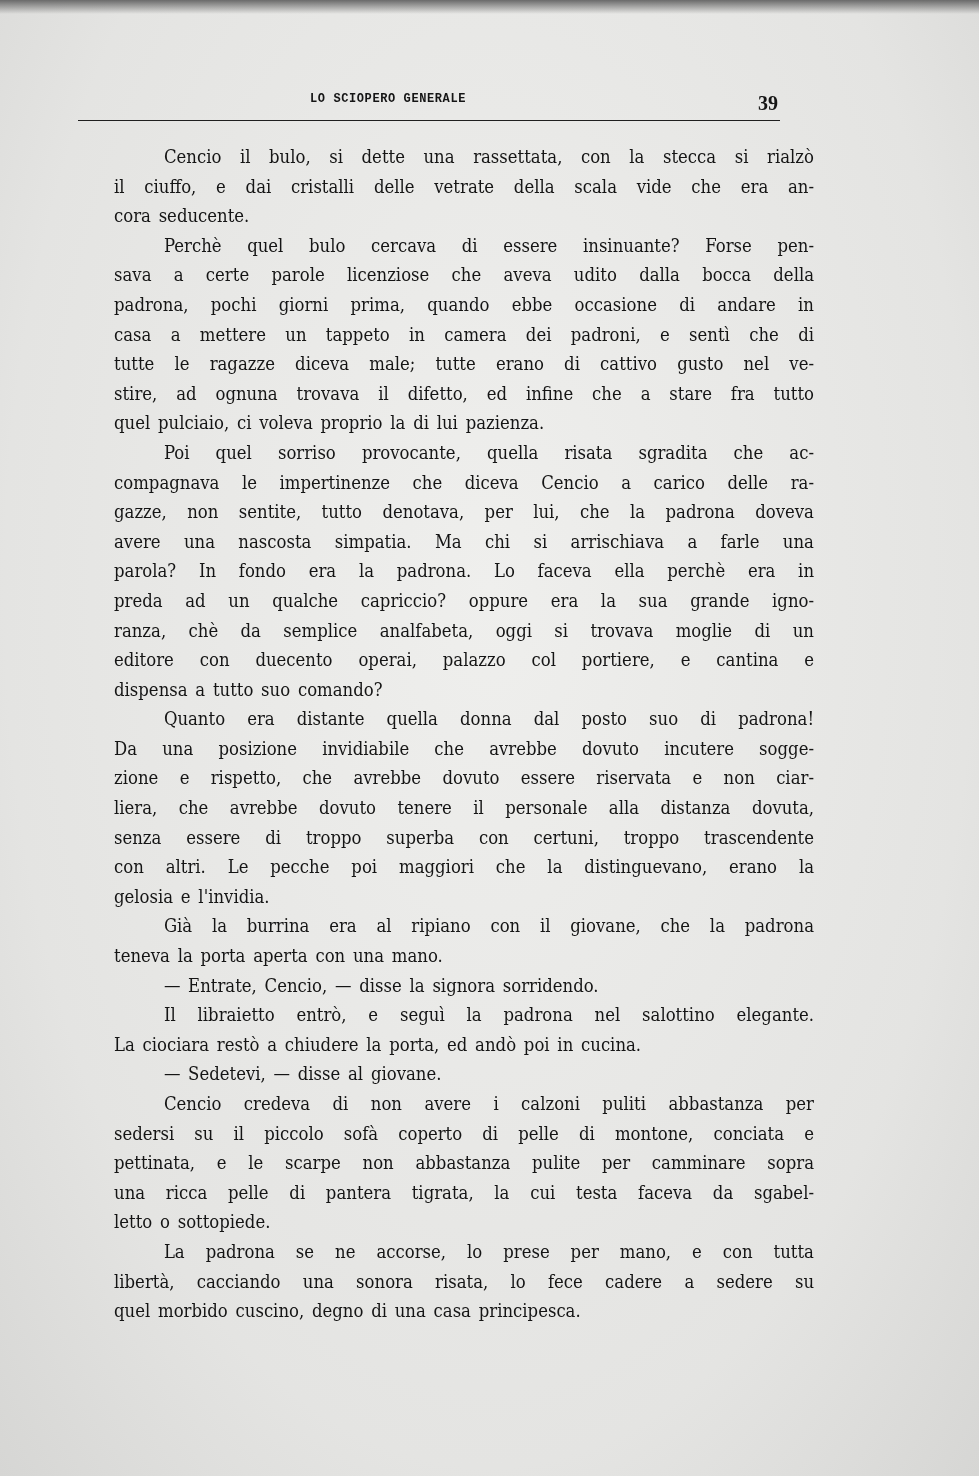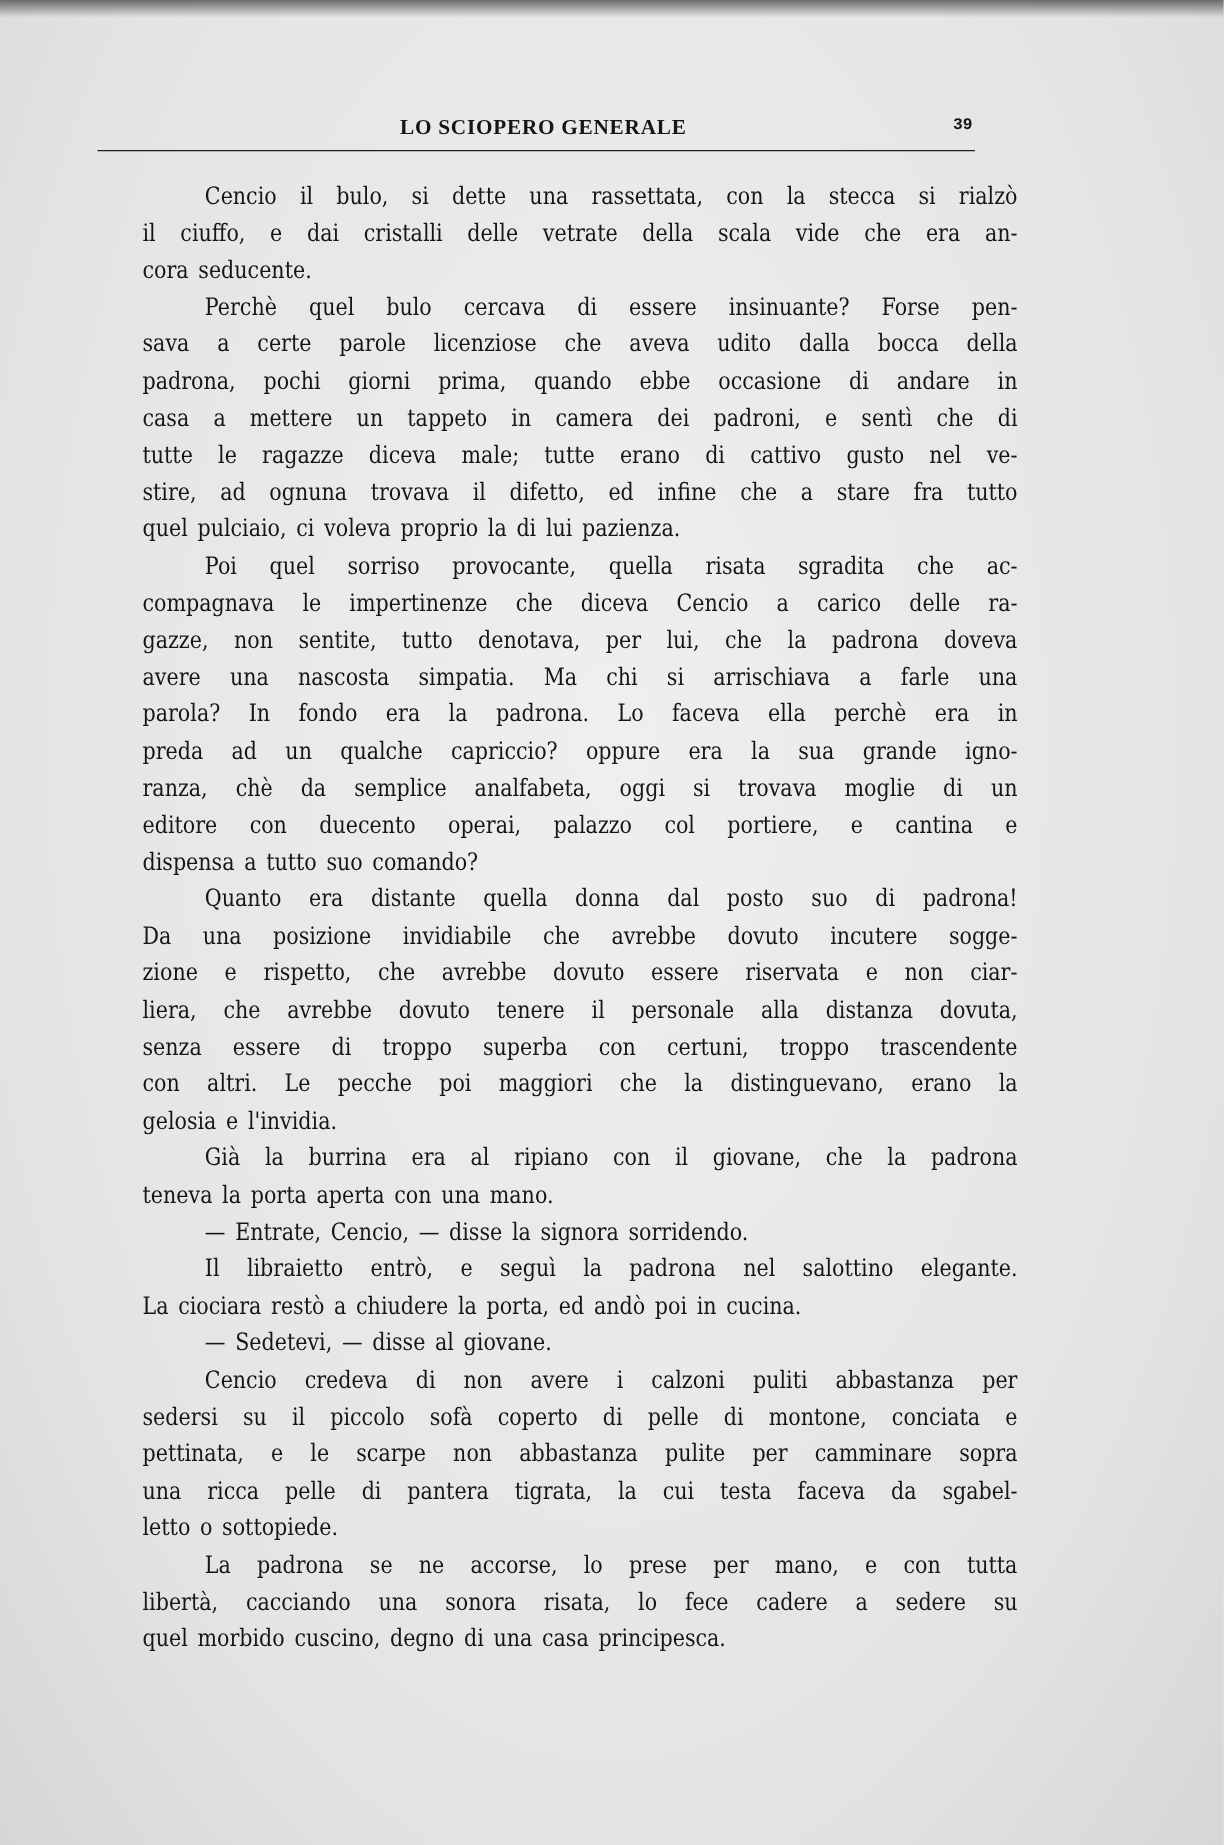--- a/index.html
+++ b/index.html
@@ -18,27 +18,27 @@
   .topshade {
     position: absolute; left: 0; top: 0; width: 979px; height: 14px;
     background: linear-gradient(#6a6a6a, rgba(200,200,200,0));
   }
   .header {
     position: absolute; left: 78px; top: 92px; width: 702px; height: 28px;
     border-bottom: 1.6px solid #1f1f1f;
   }
   .running-title {
     position: absolute; left: 232px; top: 0px;
-    font-family: Liberation Serif, serif;
-    font-weight: bold; font-size: 17px; letter-spacing: 0.6px; margin-left: 10px;
+    font-family: Liberation Mono, monospace;
+    font-weight: bold; font-size: 12px; letter-spacing: 0.6px;
   }
   .page-number {
     position: absolute; right: 2px; top: 0px;
-    font-family: Liberation Mono, monospace;
-    font-weight: bold; font-size: 13px;
+    font-family: Liberation Serif, serif;
+    font-weight: bold; font-size: 20px;
   }
   .body-text {
     position: absolute; left: 78px; top: 142px; width: 700px; margin-left: 36px;
   }
   .line {
     height: 29.6px; line-height: 29.6px;
     font-family: "DejaVu Serif", serif;
     font-size: 19.2px;
     white-space: nowrap;
     display: flex; justify-content: space-between;

